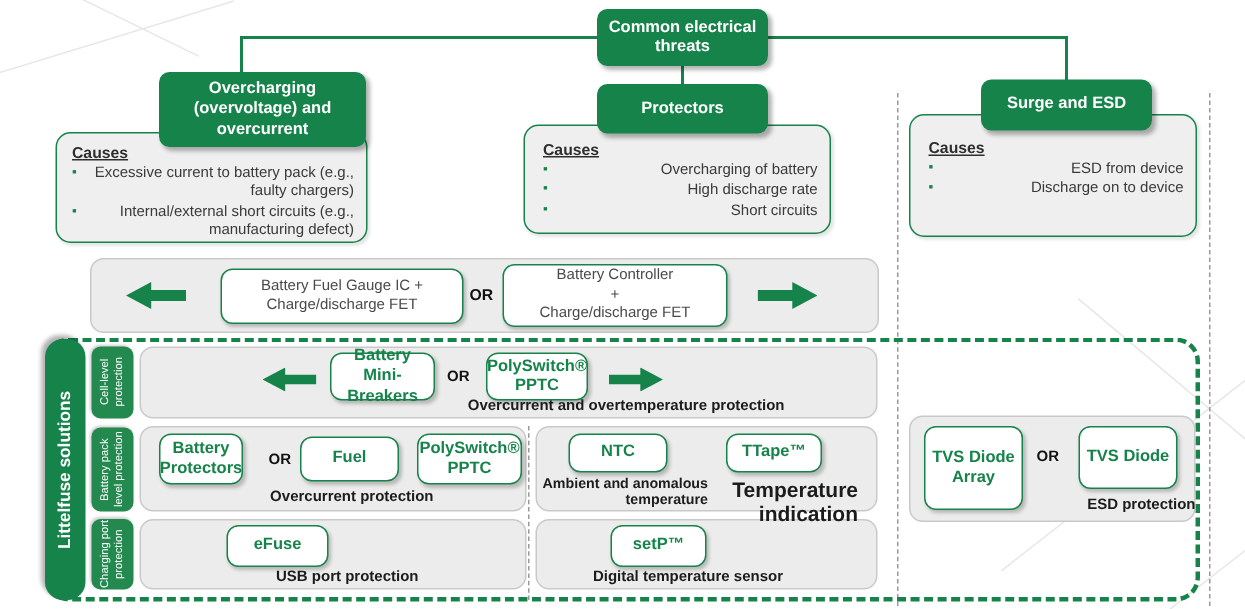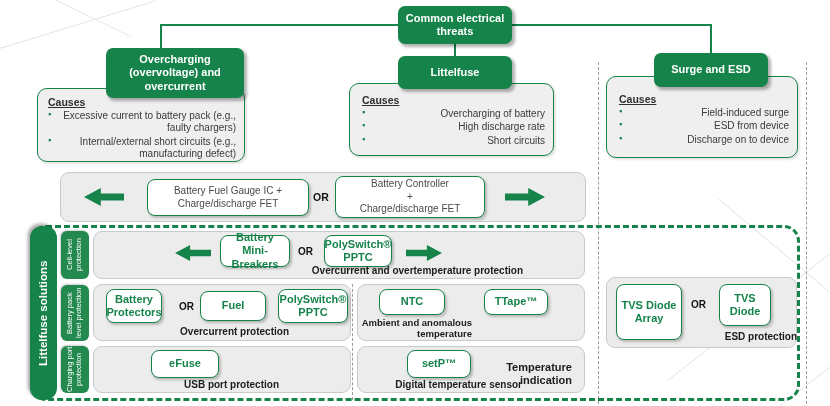--- a/index.html
+++ b/index.html
@@ -68,38 +68,37 @@
   </div>
   <div class="abs panel" style="left:37px;top:88px;width:208px;height:74px;padding:7px 8px 0 10px;">
     <div class="causes-head">Causes</div>
     <ul class="causes-list">
       <li>Excessive current to battery pack (e.g., faulty chargers)</li>
       <li>Internal/external short circuits (e.g., manufacturing defect)</li>
     </ul>
   </div>
 
   <div class="abs gbox" style="left:398px;top:56px;width:114px;height:33px;font-size:11px;">
-    <span>Littelfuse</span>
+    <span>Protectors</span>
   </div>
   <div class="abs panel" style="left:349px;top:83px;width:205px;height:73px;padding:10px 8px 0 12px;">
     <div class="causes-head">Causes</div>
     <ul class="causes-list">
       <li>Overcharging of battery</li>
       <li>High discharge rate</li>
       <li>Short circuits</li>
     </ul>
   </div>
 
   <div class="abs gbox" style="left:654px;top:53px;width:114px;height:34px;font-size:11px;">
     <span>Surge and ESD</span>
   </div>
   <div class="abs panel" style="left:606px;top:76px;width:192px;height:82px;padding:16px 8px 0 12px;">
     <div class="causes-head">Causes</div>
     <ul class="causes-list">
-      <li>Field-induced surge</li>
       <li>ESD from device</li>
       <li>Discharge on to device</li>
     </ul>
   </div>
 
   <div class="abs graypanel" style="left:60px;top:172px;width:526px;height:50px;"></div>
   <div class="abs arrow left" style="left:84px;top:188px;width:40px;height:18px;"></div>
   <div class="abs wbox" style="left:147px;top:179px;width:162px;height:37px;">
     <span class="bandtext">Battery Fuel Gauge IC +
 Charge/discharge FET</span>
@@ -153,37 +152,37 @@
   <div class="abs caption" style="left:93px;top:326px;width:196px;">Overcurrent protection</div>
 
   <div class="abs graypanel" style="left:357px;top:284px;width:228px;height:57px;"></div>
   <div class="abs wbox" style="left:379px;top:289px;width:66px;height:26px;">
     <span class="product">NTC</span>
   </div>
   <div class="abs caption" style="left:352px;top:318px;width:120px;font-size:9.5px;">Ambient and anomalous temperature</div>
   <div class="abs wbox" style="left:484px;top:289px;width:64px;height:26px;">
     <span class="product">TTape™</span>
   </div>
-  <div class="abs caption" style="left:462px;top:318px;width:110px;font-size:11px;margin-top:43px;">Temperature indication</div>
+  <div class="abs caption" style="left:462px;top:318px;width:110px;font-size:14px;">Temperature indication</div>
 
   <div class="abs graypanel" style="left:93px;top:346px;width:258px;height:47px;"></div>
   <div class="abs wbox" style="left:151px;top:350px;width:68px;height:28px;">
     <span class="product">eFuse</span>
   </div>
   <div class="abs caption" style="left:93px;top:379px;width:186px;">USB port protection</div>
 
   <div class="abs graypanel" style="left:357px;top:346px;width:228px;height:47px;"></div>
   <div class="abs wbox" style="left:407px;top:350px;width:64px;height:28px;">
     <span class="product">setP™</span>
   </div>
   <div class="abs caption" style="left:357px;top:379px;width:165px;">Digital temperature sensor</div>
 
   <div class="abs graypanel" style="left:606px;top:277px;width:191px;height:71px;"></div>
   <div class="abs wbox" style="left:616px;top:284px;width:66px;height:56px;justify-content:flex-end;">
     <span class="product">TVS Diode Array</span>
   </div>
   <div class="abs or" style="left:691px;top:299px;font-size:10px;">OR</div>
-  <div class="abs wbox" style="left:719px;top:284px;width:52px;height:42px;">
+  <div class="abs wbox" style="left:719px;top:284px;width:66px;height:42px;">
     <span class="product">TVS Diode</span>
   </div>
   <div class="abs caption" style="left:606px;top:331px;width:191px;">ESD protection</div>
 
 </div>
 
 </body></html>

